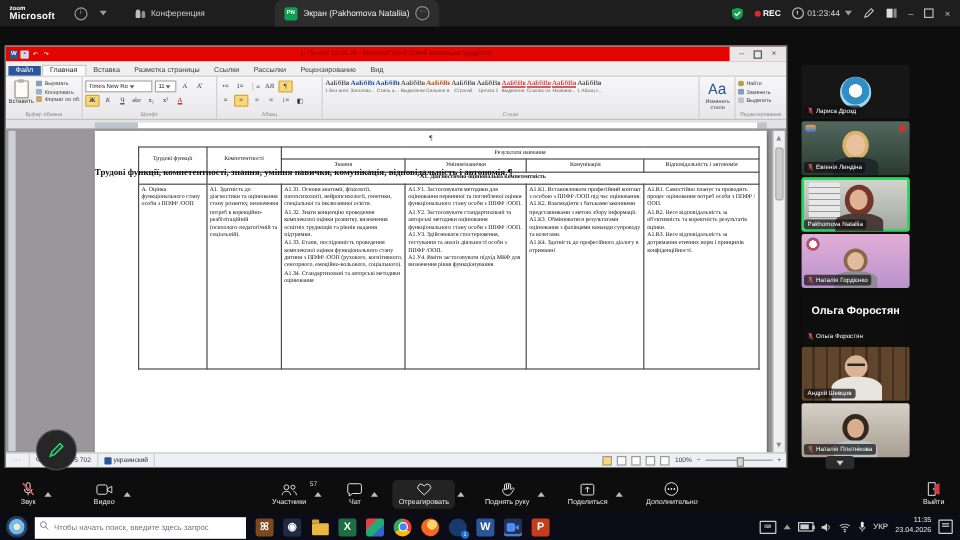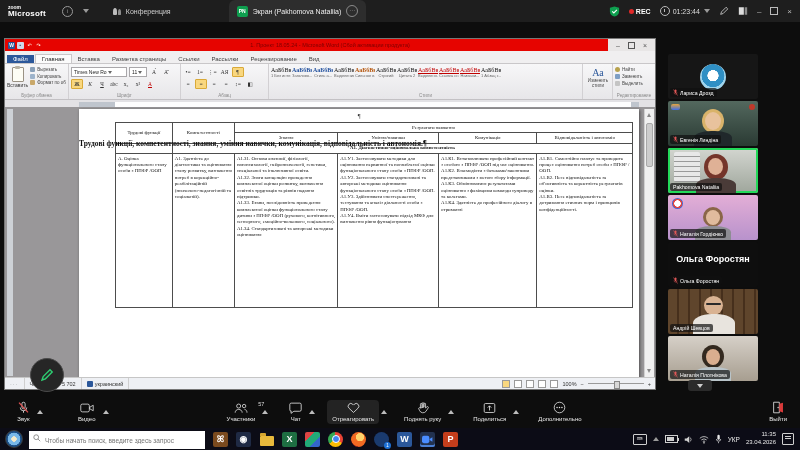--- a/index.html
+++ b/index.html
@@ -64,21 +64,21 @@
   .tinyb.on{background:#f9d77f;border:1px solid #d9a938;}
   .carx{width:0;height:0;border-left:2px solid transparent;border-right:2px solid transparent;border-top:3px solid #666;margin-left:1px;}
   .styles-row{display:flex;overflow:hidden;padding-top:2px;gap:1px;}
   .style-item{width:20px;flex:none;text-align:center;overflow:hidden;}
   .style-item .s{font-family:"Liberation Serif",serif;font-size:6px;color:#111;white-space:nowrap;}
   .style-item .l{font-size:4px;color:#666;white-space:nowrap;}
   .style-item:nth-child(2) .s,.style-item:nth-child(3) .s{color:#1f4e9c;font-weight:bold;}
   .style-item:nth-child(8) .s,.style-item:nth-child(9) .s,.style-item:nth-child(10) .s{color:#c00000;text-decoration:underline;}
   .style-item:nth-child(5) .s{font-weight:bold;color:#b4540a;}
   .chst{width:26px;display:flex;flex-direction:column;align-items:center;font-size:4.5px;color:#444;text-align:center;padding-top:2px;}
-  .chst .aa{font-size:10px;color:#2b579a;font-family:Liberation Serif, serif;}
+  .chst .aa{font-size:13px;color:#2b579a;font-family:Liberation Mono, monospace;}
   .edit-col{display:flex;flex-direction:column;gap:2px;padding-top:2px;}
   .edit-col .mini-row{width:34px;}
   #ruler{height:8px;background:#e3e2e5;position:relative;}
   #ruler .band{position:absolute;left:74px;top:1.5px;width:560px;height:5px;background:#bfc5cd;}
   #ruler .band .wh{position:absolute;left:36px;right:8px;top:0;bottom:0;background:#fefefe;}
   #docarea{position:absolute;left:0;right:0;top:68px;bottom:11px;background:#999799;overflow:hidden;}
   .vrule{position:absolute;left:2px;top:2px;width:6px;bottom:2px;background:#cdd1d6;}
   #page{position:absolute;left:74px;top:2px;width:560px;height:316px;background:#fff;box-shadow:1px 1px 3px rgba(0,0,0,.5);overflow:hidden;}
   #page .head{margin-top:30px;text-align:center;font-family:"Liberation Serif",serif;font-weight:bold;font-size:7.5px;color:#111;}
   #page .pil{text-align:center;font-family:"Liberation Serif",serif;font-size:6px;color:#333;margin-top:4px;}

